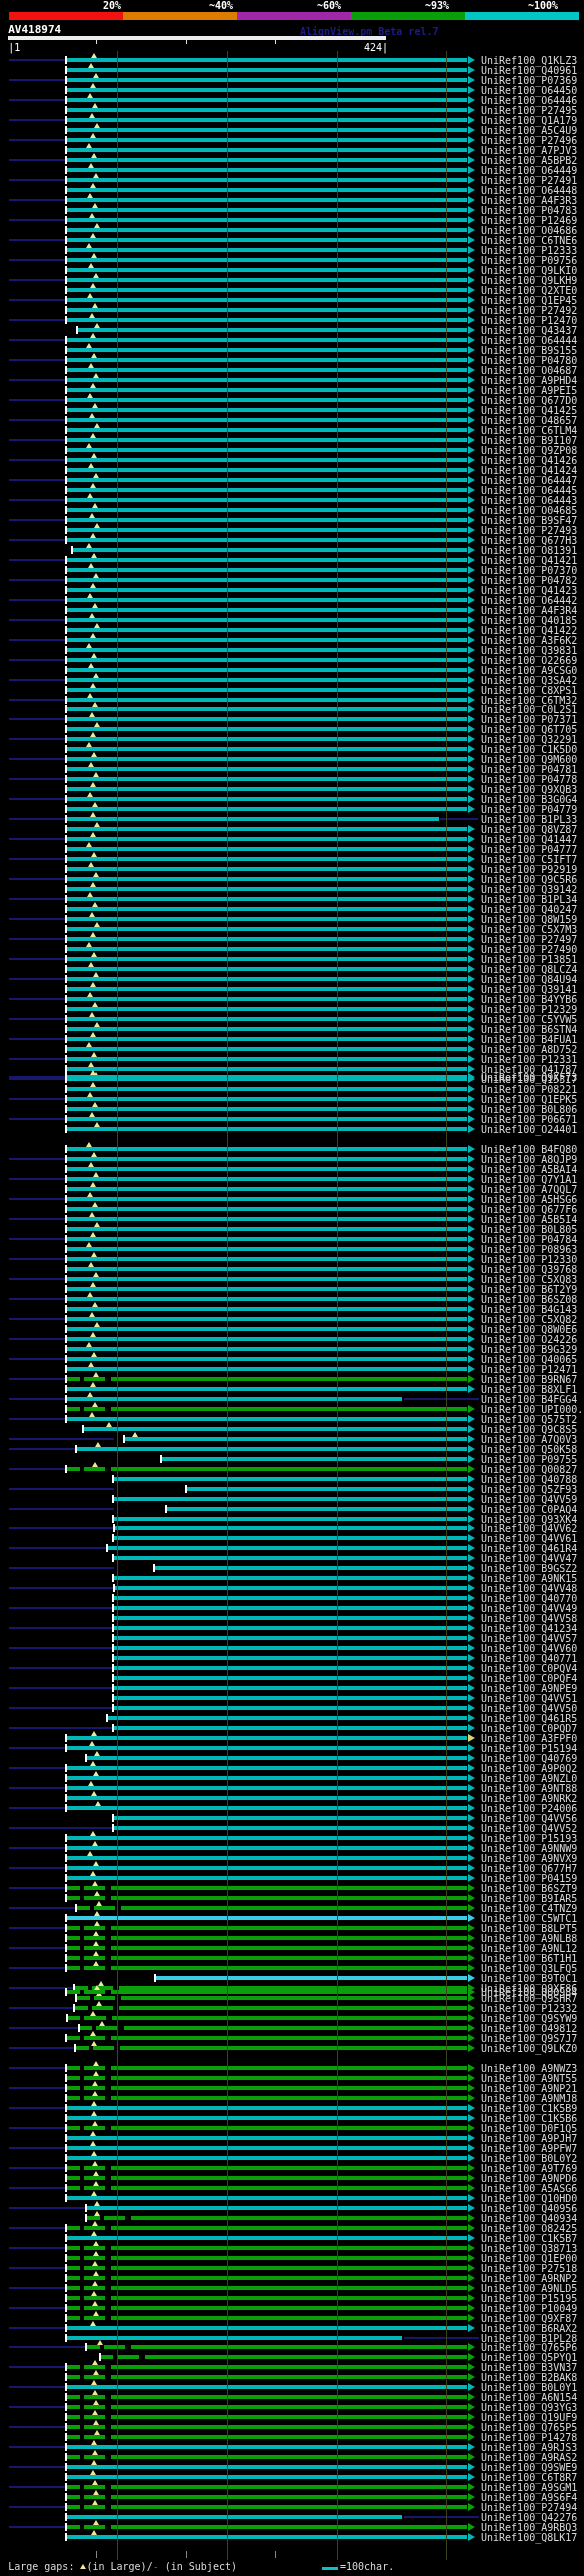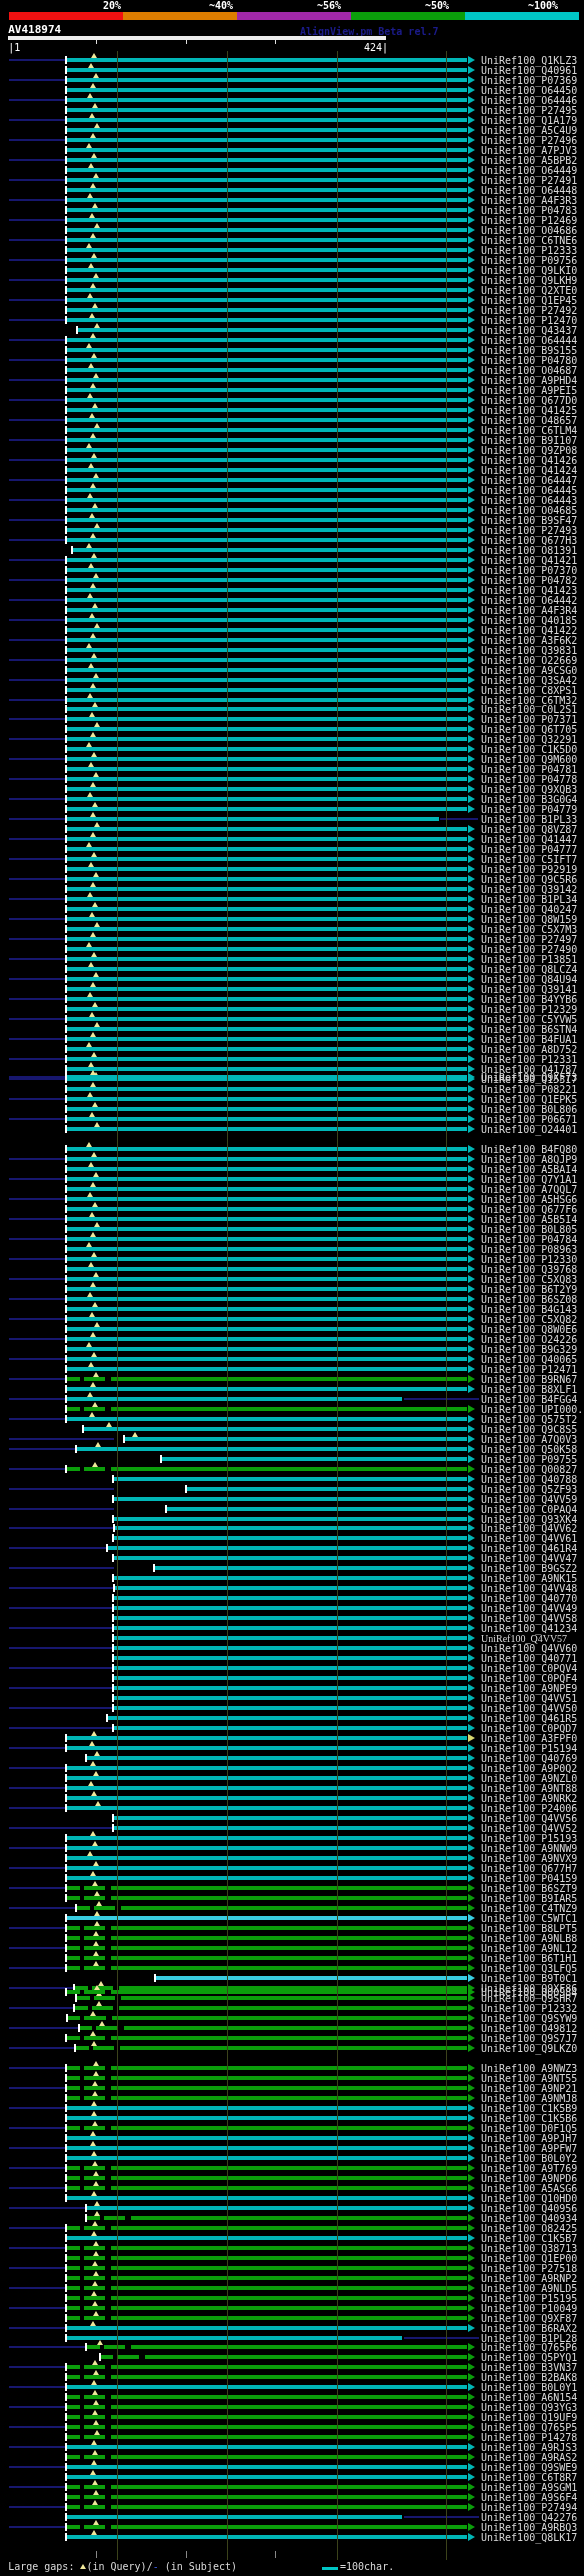--- a/index.html
+++ b/index.html
@@ -30,22 +30,22 @@
   #lscale{position:absolute;left:340px;top:2561px;font-size:10px;color:#d9d9d9;white-space:pre;}
 </style>
 </head>
 <body>
 
 <div id="stage">
 
   <div id="pct-labels">
       <div class="pct" style="left: 103px;">20%</div>
       <div class="pct" style="left: 209px;">~40%</div>
-      <div class="pct" style="left: 317px;">~56%</div>
-      <div class="pct" style="left: 425px;">~50%</div>
+      <div class="pct" style="left: 317px;">~60%</div>
+      <div class="pct" style="left: 425px;">~93%</div>
       <div class="pct" style="left: 528px;">~100%</div>
     </div>
 
   <div id="scalebar">
       <div class="seg" style="width: 114px; background: rgb(240, 17, 17);"></div>
       <div class="seg" style="width: 114px; background: rgb(221, 125, 0);"></div>
       <div class="seg" style="width: 114px; background: rgb(160, 40, 168);"></div>
       <div class="seg" style="width: 114px; background: rgb(11, 158, 11);"></div>
       <div class="seg" style="width: 114px; background: rgb(0, 198, 198);"></div>
     </div>
@@ -1227,21 +1227,21 @@
         <div class="arrow" style="left: 468px; top: 0.5px; border-left: 7.3px solid rgb(0, 182, 182);"></div>
         <div class="rlabel" style="top: -0.5px;">UniRef100_Q4VV58</div>
       </div>
       <div class="row" style="top: 1623px;">
         <div class="navy" style="left: 9.1px; width: 104px; top: 3.7px; background: rgb(23, 23, 110);"></div>
         <div class="bar" style="left: 114px; width: 353px; top: 3.2px; background: rgb(0, 182, 182);"></div>
         <div class="tick" style="left: 112px; top: 0.9px;"></div>
         <div class="arrow" style="left: 468px; top: 0.5px; border-left: 7.3px solid rgb(0, 182, 182);"></div>
         <div class="rlabel" style="top: -0.5px;">UniRef100_Q41234</div>
       </div>
-      <div class="row" style="top: 1633px; font-family: Liberation Serif, serif;">
+      <div class="row" style="top: 1633px;">
         <div class="bar" style="left: 114px; width: 353px; top: 3.2px; background: rgb(0, 182, 182);"></div>
         <div class="tick" style="left: 112px; top: 0.9px;"></div>
         <div class="arrow" style="left: 468px; top: 0.5px; border-left: 7.3px solid rgb(0, 182, 182);"></div>
         <div class="rlabel" style="top: -0.5px;">UniRef100_Q4VV57</div>
       </div>
       <div class="row" style="top: 1643px;">
         <div class="navy" style="left: 9.1px; width: 104px; top: 3.7px; background: rgb(23, 23, 110);"></div>
         <div class="bar" style="left: 114px; width: 353px; top: 3.2px; background: rgb(0, 182, 182);"></div>
         <div class="tick" style="left: 112px; top: 0.9px;"></div>
         <div class="arrow" style="left: 468px; top: 0.5px; border-left: 7.3px solid rgb(0, 182, 182);"></div>
@@ -1991,21 +1991,21 @@
       </div>
       <div class="row" style="top: 2532px;">
         <div class="bar" style="left: 67px; width: 400px; top: 3.2px; background: rgb(0, 182, 182);"></div>
         <div class="tick" style="left: 65px; top: 0.9px;"></div>
         <div class="tri" style="left: 91px; top: -2.3px; border-bottom: 5.5px solid rgb(239, 231, 155);"></div>
         <div class="arrow" style="left: 468px; top: 0.5px; border-left: 7.3px solid rgb(0, 182, 182);"></div>
         <div class="rlabel" style="top: -0.5px;">UniRef100_Q8LK17</div>
       </div>
     </div>
 
-  <div id="legend"><span>Large gaps: </span><span class="ltri" style="border-bottom: 5.5px solid rgb(239, 231, 155);"></span><span>(in Query)/</span><span style="color: rgb(60, 90, 225);">-</span><span> (in Subject)</span></div>
+  <div id="legend"><span>Large gaps: </span><span class="ltri" style="border-bottom: 5.5px solid rgb(239, 231, 155);"></span><span>(in Large)/</span><span style="color: rgb(60, 90, 225);">-</span><span> (in Subject)</span></div>
   <div id="lswatch" style="background: rgb(0, 198, 198);"></div>
   <div id="lscale">=100char.</div>
 <div class="rtick" style="left: 96px;"></div>
     <div class="btick" style="left: 96px;"></div>
     <div class="rtick" style="left: 186px;"></div>
     <div class="btick" style="left: 186px;"></div>
     <div class="rtick" style="left: 275px;"></div>
     <div class="btick" style="left: 275px;"></div>
     <div class="grid" style="left: 117px; background: rgb(60, 67, 27);"></div>
     <div class="grid" style="left: 227px; background: rgb(60, 67, 27);"></div>

